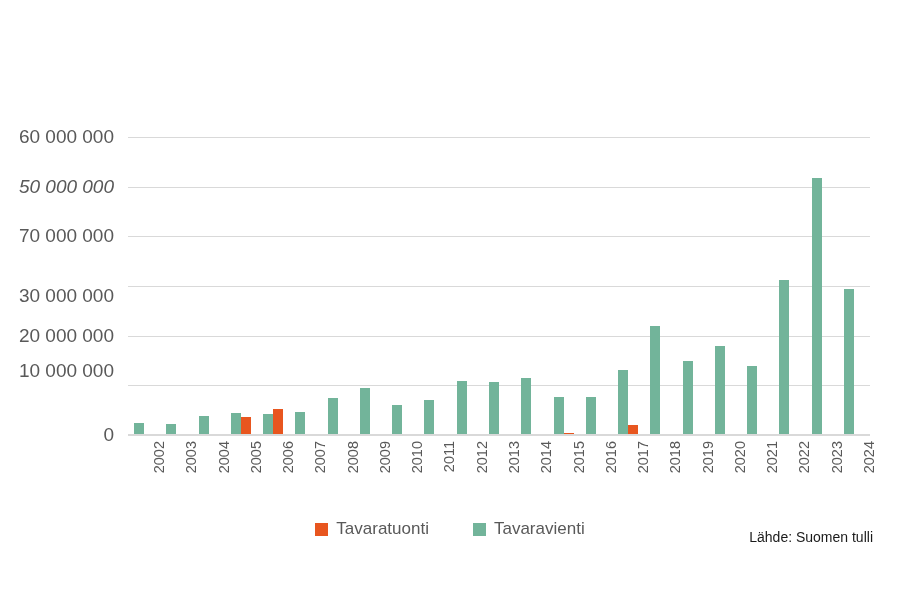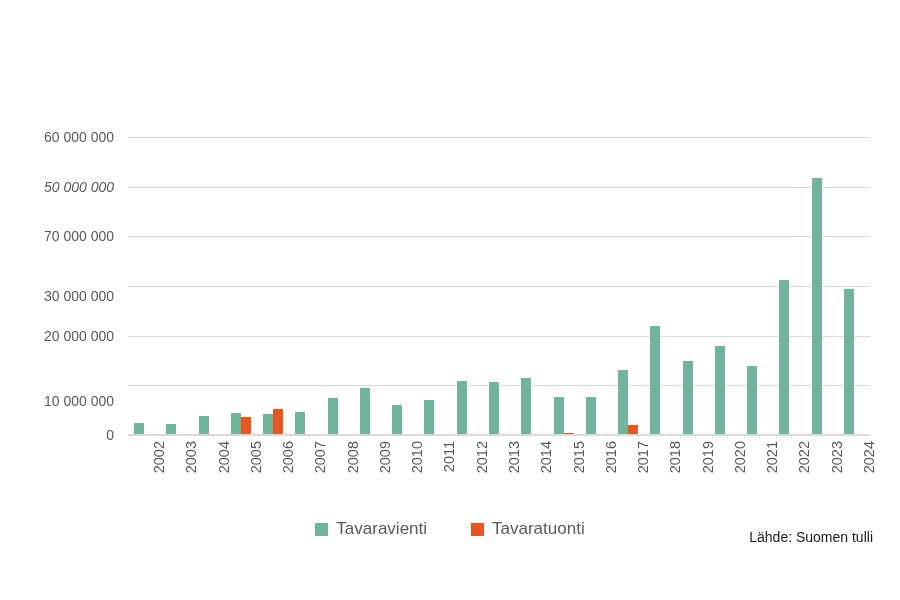--- a/index.html
+++ b/index.html
@@ -56,21 +56,21 @@
     background: #d9d9d9;
     bottom: -1px;
   }
 
   
   .ytick {
     position: absolute;
     right: 786px;
     width: 110px;
     text-align: right;
-    font-size: 14px;
+    font-size: 19px;
     color: #595959;
     transform: translateY(-50%);
     white-space: nowrap;
   }
 
   
   .bar-group {
     position: absolute;
     bottom: 0;
     height: 298px;
@@ -138,21 +138,21 @@
   }
 </style>
 </head>
 <body>
 
 <div id="chart-root">
 
 
   <div id="yticks">
       <div class="ytick" style="top: 435px;">0</div>
-      <div class="ytick" style="top: 401px;">10 000 000</div>
+      <div class="ytick" style="top: 371px;">10 000 000</div>
       <div class="ytick" style="top: 335.667px;">20 000 000</div>
       <div class="ytick" style="top: 296px;">30 000 000</div>
       <div class="ytick" style="top: 236.333px;">70 000 000</div>
       <div class="ytick" style="top: 186.667px; font-style: italic;">50 000 000</div>
       <div class="ytick" style="top: 137px;">60 000 000</div>
     </div>
 
   <div class="plot-area" id="plot-area">
     <div id="gridlines">
         <div class="gridline" style="top: 298px;"></div>
@@ -281,24 +281,24 @@
       <div class="xtick" style="left: 571.565px;">2019</div>
       <div class="xtick" style="left: 603.826px;">2020</div>
       <div class="xtick" style="left: 636.087px;">2021</div>
       <div class="xtick" style="left: 668.348px;">2022</div>
       <div class="xtick" style="left: 700.609px;">2023</div>
       <div class="xtick" style="left: 732.87px;">2024</div>
     </div>
 
   <div class="legend" id="legend">
       <div class="legend-item">
+        <span class="legend-swatch" style="background: rgb(232, 86, 31);"></span>
+        <span class="legend-label">Tavaratuonti</span>
+      </div>
+      <div class="legend-item">
         <span class="legend-swatch" style="background: rgb(114, 180, 154);"></span>
         <span class="legend-label">Tavaravienti</span>
       </div>
-      <div class="legend-item">
-        <span class="legend-swatch" style="background: rgb(232, 86, 31);"></span>
-        <span class="legend-label">Tavaratuonti</span>
-      </div>
     </div>
 
   <div class="source-note">Lähde: Suomen tulli</div>
 
 </div>
 
 </body></html>

